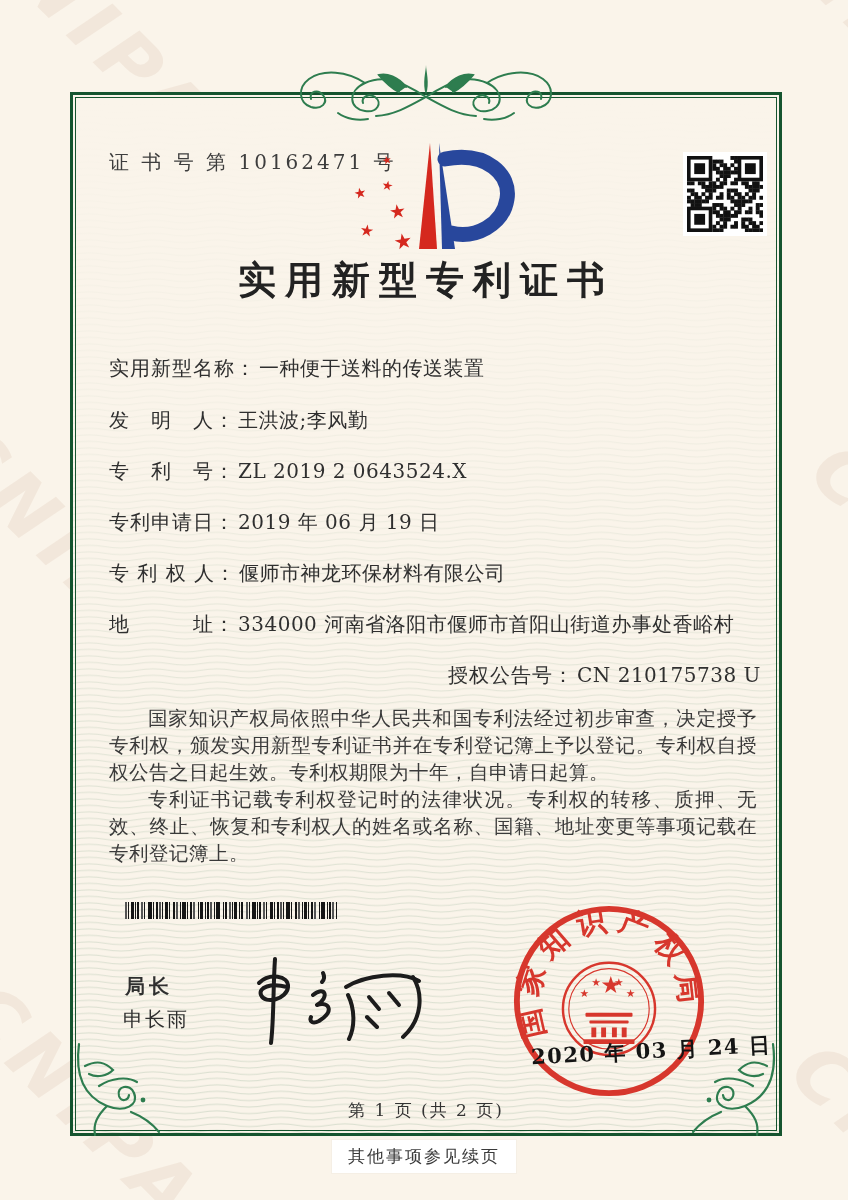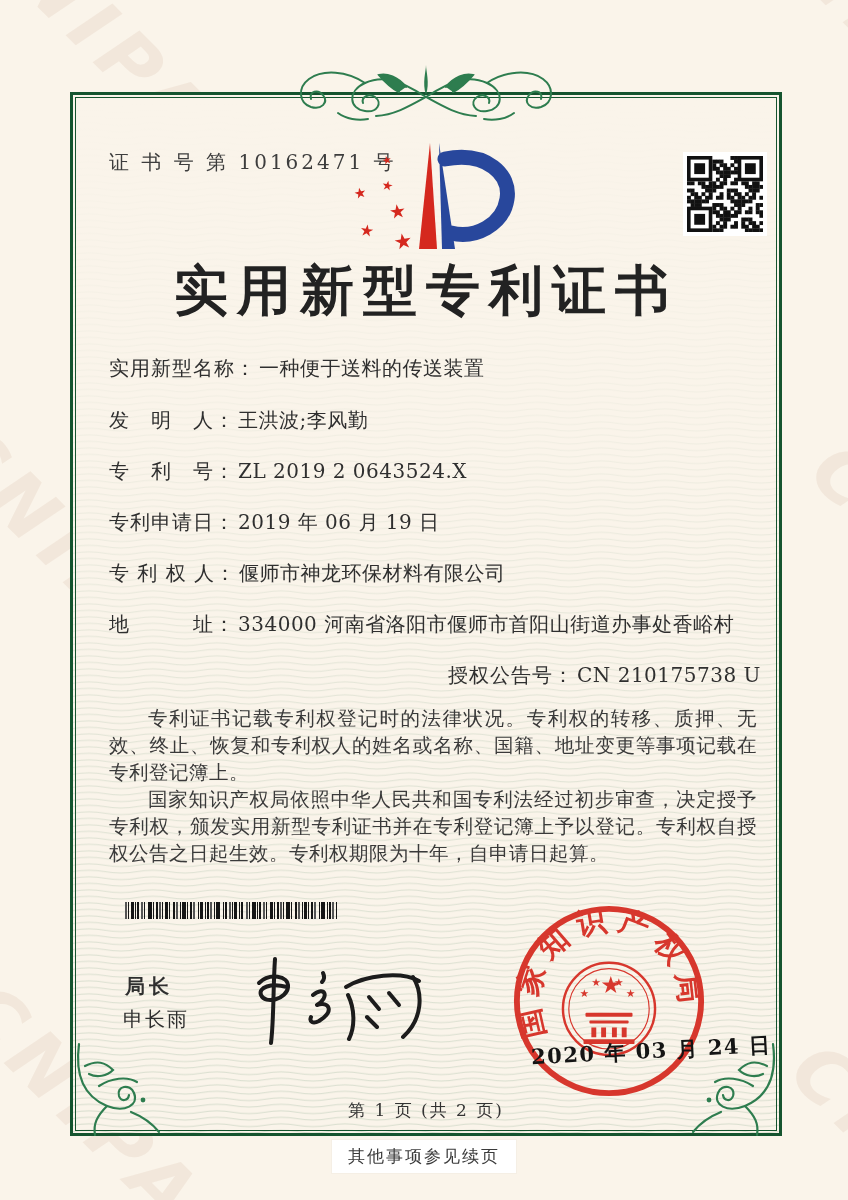--- a/index.html
+++ b/index.html
@@ -44,21 +44,21 @@
 
   
   .content{position:absolute;inset:0;z-index:4;}
   .cert-number{
     position:absolute;left:36px;top:54px;font-size:20px;letter-spacing:3px;color:#3d3d3d;
   }
   .logo{position:absolute;left:262px;top:42px;}
   .qr{position:absolute;left:610px;top:57px;background:#fff;padding:4px;}
   .title{
     position:absolute;left:0;right:0;top:160px;text-align:center;
-    font-size:54px;font-weight:bold;letter-spacing:9px;color:#222;
+    font-size:38px;font-weight:bold;letter-spacing:9px;color:#222;
   }
 
   .field{position:absolute;left:36px;font-size:20px;color:#2f2f2f;white-space:nowrap;}
   .field .lbl{display:inline-block;min-width:125px;letter-spacing:1px;}
   .field .val{margin-left:3px;letter-spacing:0.5px;}
 
   .body-text{
     position:absolute;left:36px;top:610px;width:648px;
     font-size:19.5px;line-height:27px;color:#3a3a3a;text-align:justify;
     letter-spacing:0.5px;
@@ -362,22 +362,22 @@
       </div>
       <div class="field" style="top:516px;">
         <span class="lbl">地　　　址：</span><span class="val">334000 河南省洛阳市偃师市首阳山街道办事处香峪村</span>
       </div>
 
       <div class="field" style="top:567px;left:375px;">
         <span class="lbl" style="min-width:0;">授权公告号：</span><span class="val">CN 210175738 U</span>
       </div>
 
       <div class="body-text">
+        <p>国家知识产权局依照中华人民共和国专利法经过初步审查，决定授予专利权，颁发实用新型专利证书并在专利登记簿上予以登记。专利权自授权公告之日起生效。专利权期限为十年，自申请日起算。</p>
         <p>专利证书记载专利权登记时的法律状况。专利权的转移、质押、无效、终止、恢复和专利权人的姓名或名称、国籍、地址变更等事项记载在专利登记簿上。</p>
-        <p>国家知识产权局依照中华人民共和国专利法经过初步审查，决定授予专利权，颁发实用新型专利证书并在专利登记簿上予以登记。专利权自授权公告之日起生效。专利权期限为十年，自申请日起算。</p>
       </div>
 
       <svg class="barcode" id="barcode-svg" width="215" height="17">
           <rect x="0" y="0" width="2" height="17" fill="#555"></rect>
           <rect x="3" y="0" width="1" height="17" fill="#151515"></rect>
           <rect x="6" y="0" width="3" height="17" fill="#151515"></rect>
           <rect x="10" y="0" width="1" height="17" fill="#151515"></rect>
           <rect x="12" y="0" width="2" height="17" fill="#151515"></rect>
           <rect x="16" y="0" width="2" height="17" fill="#555"></rect>
           <rect x="19" y="0" width="1" height="17" fill="#151515"></rect>

